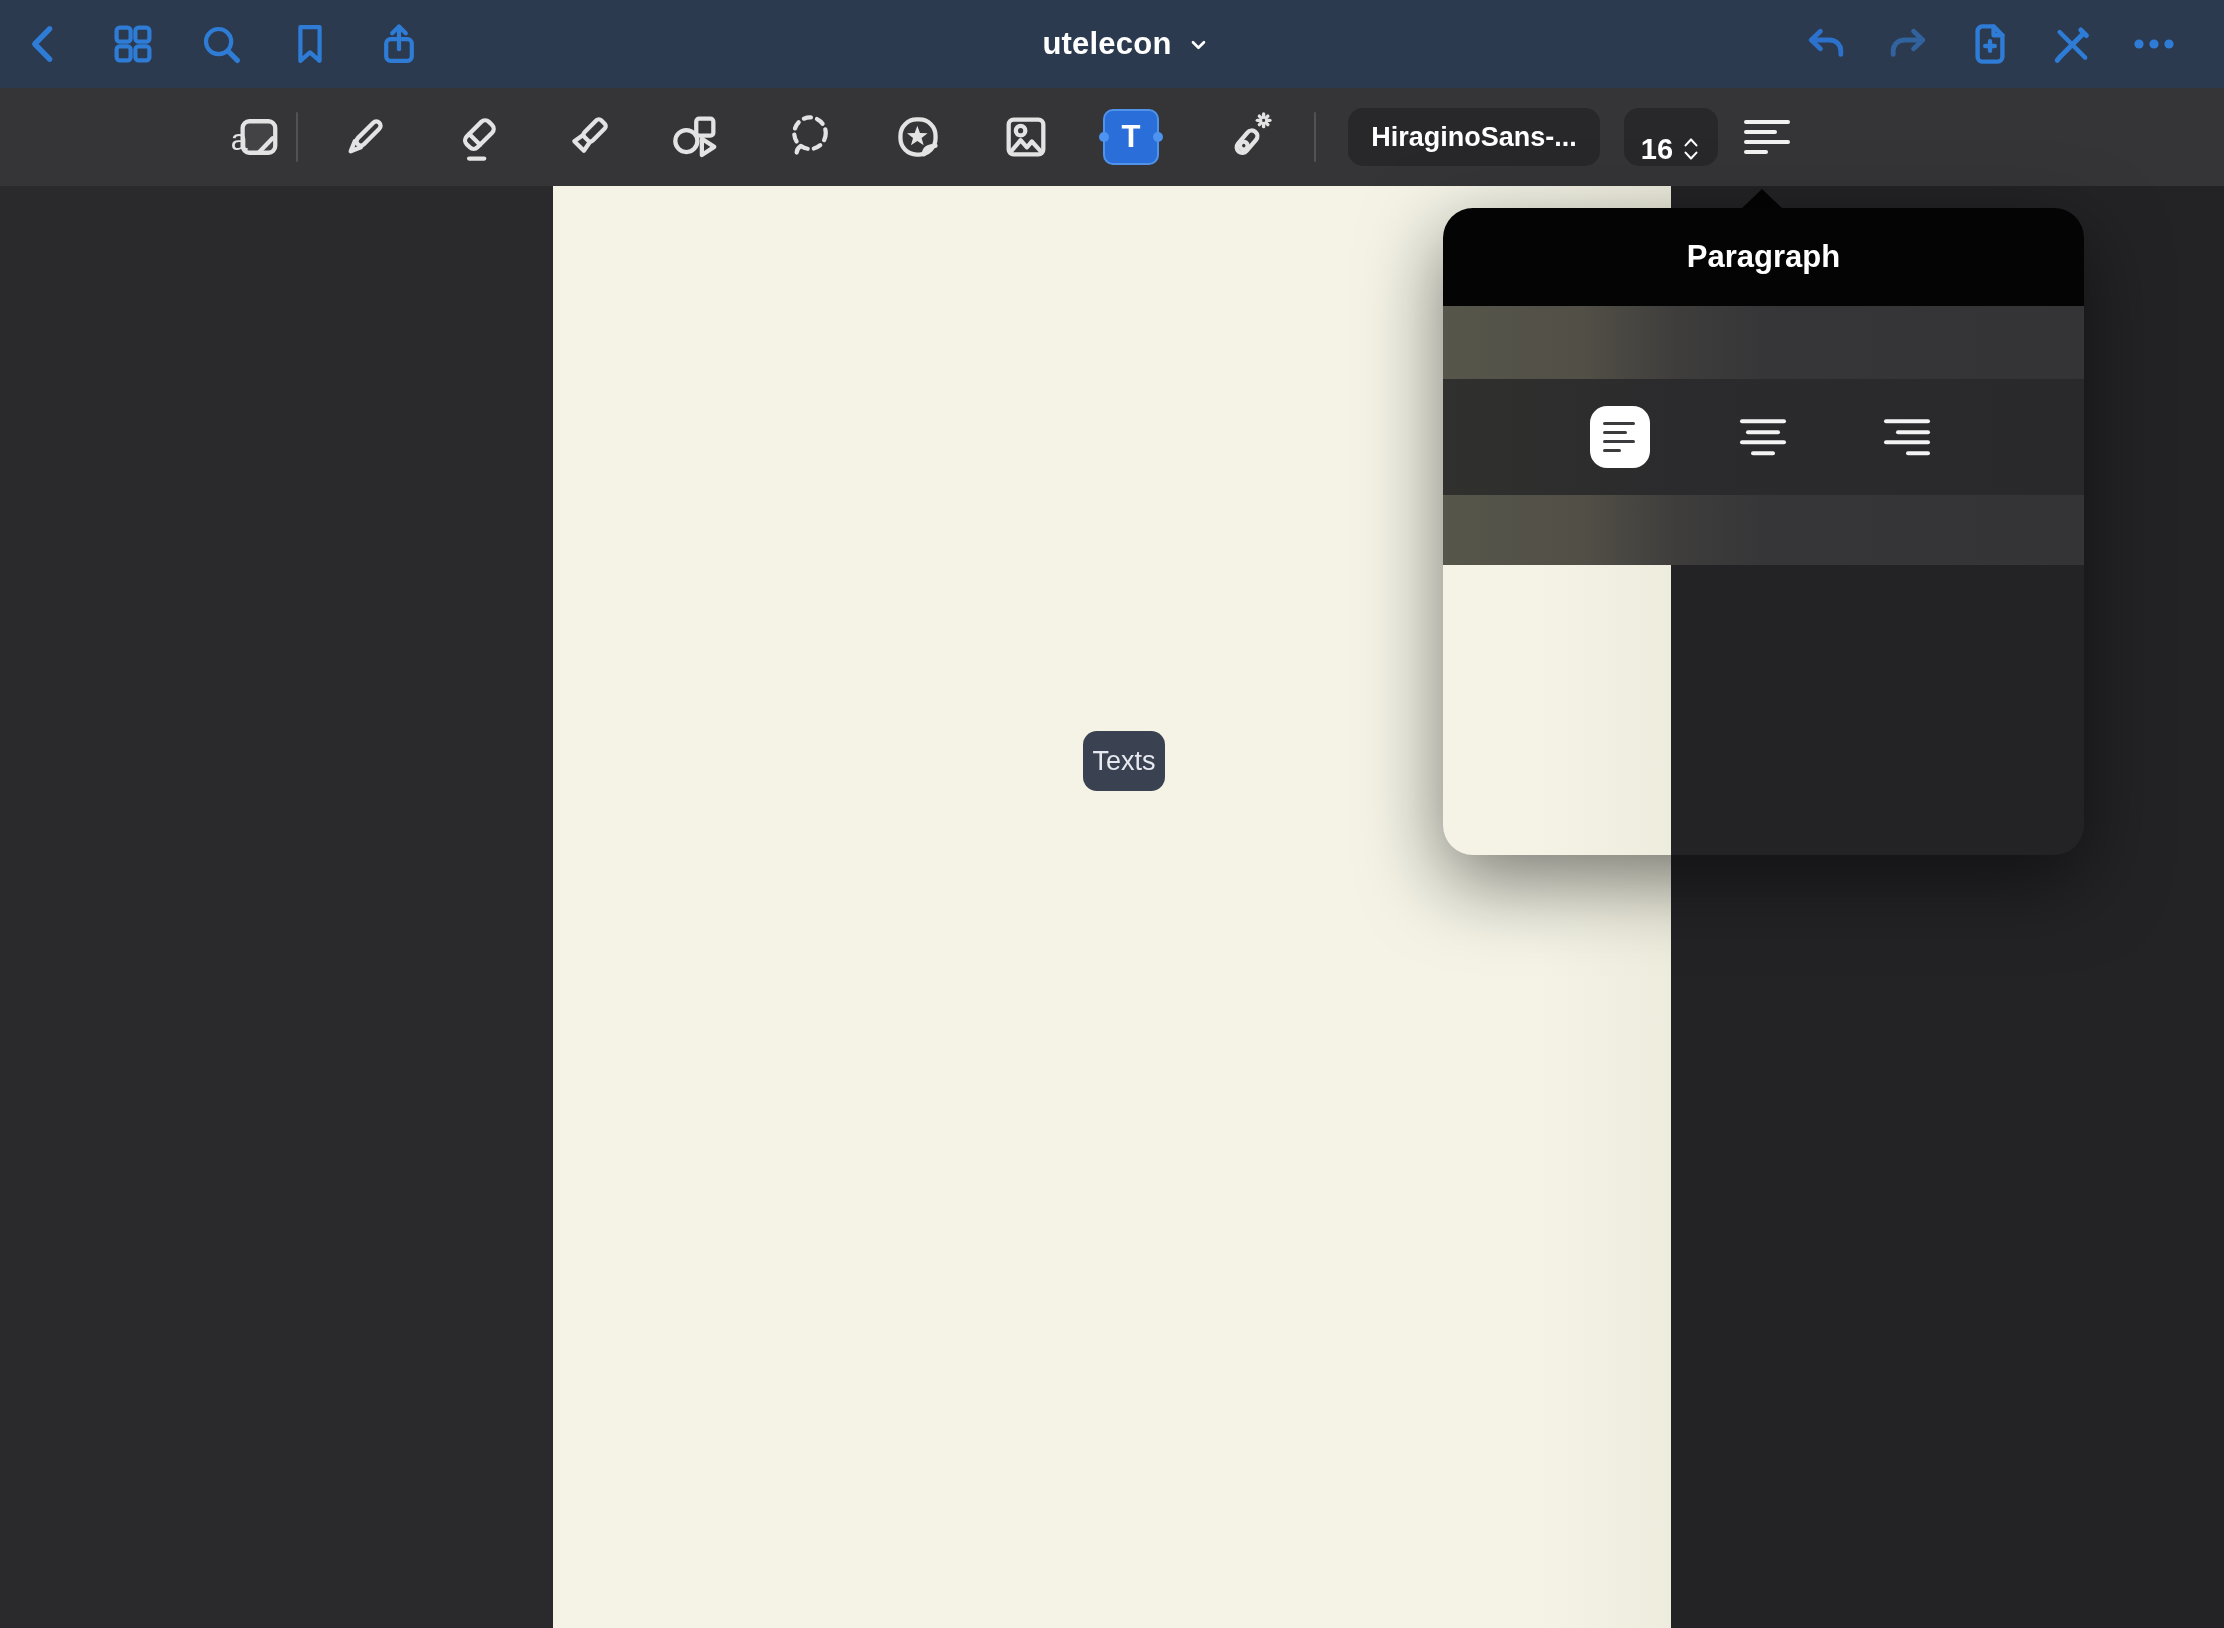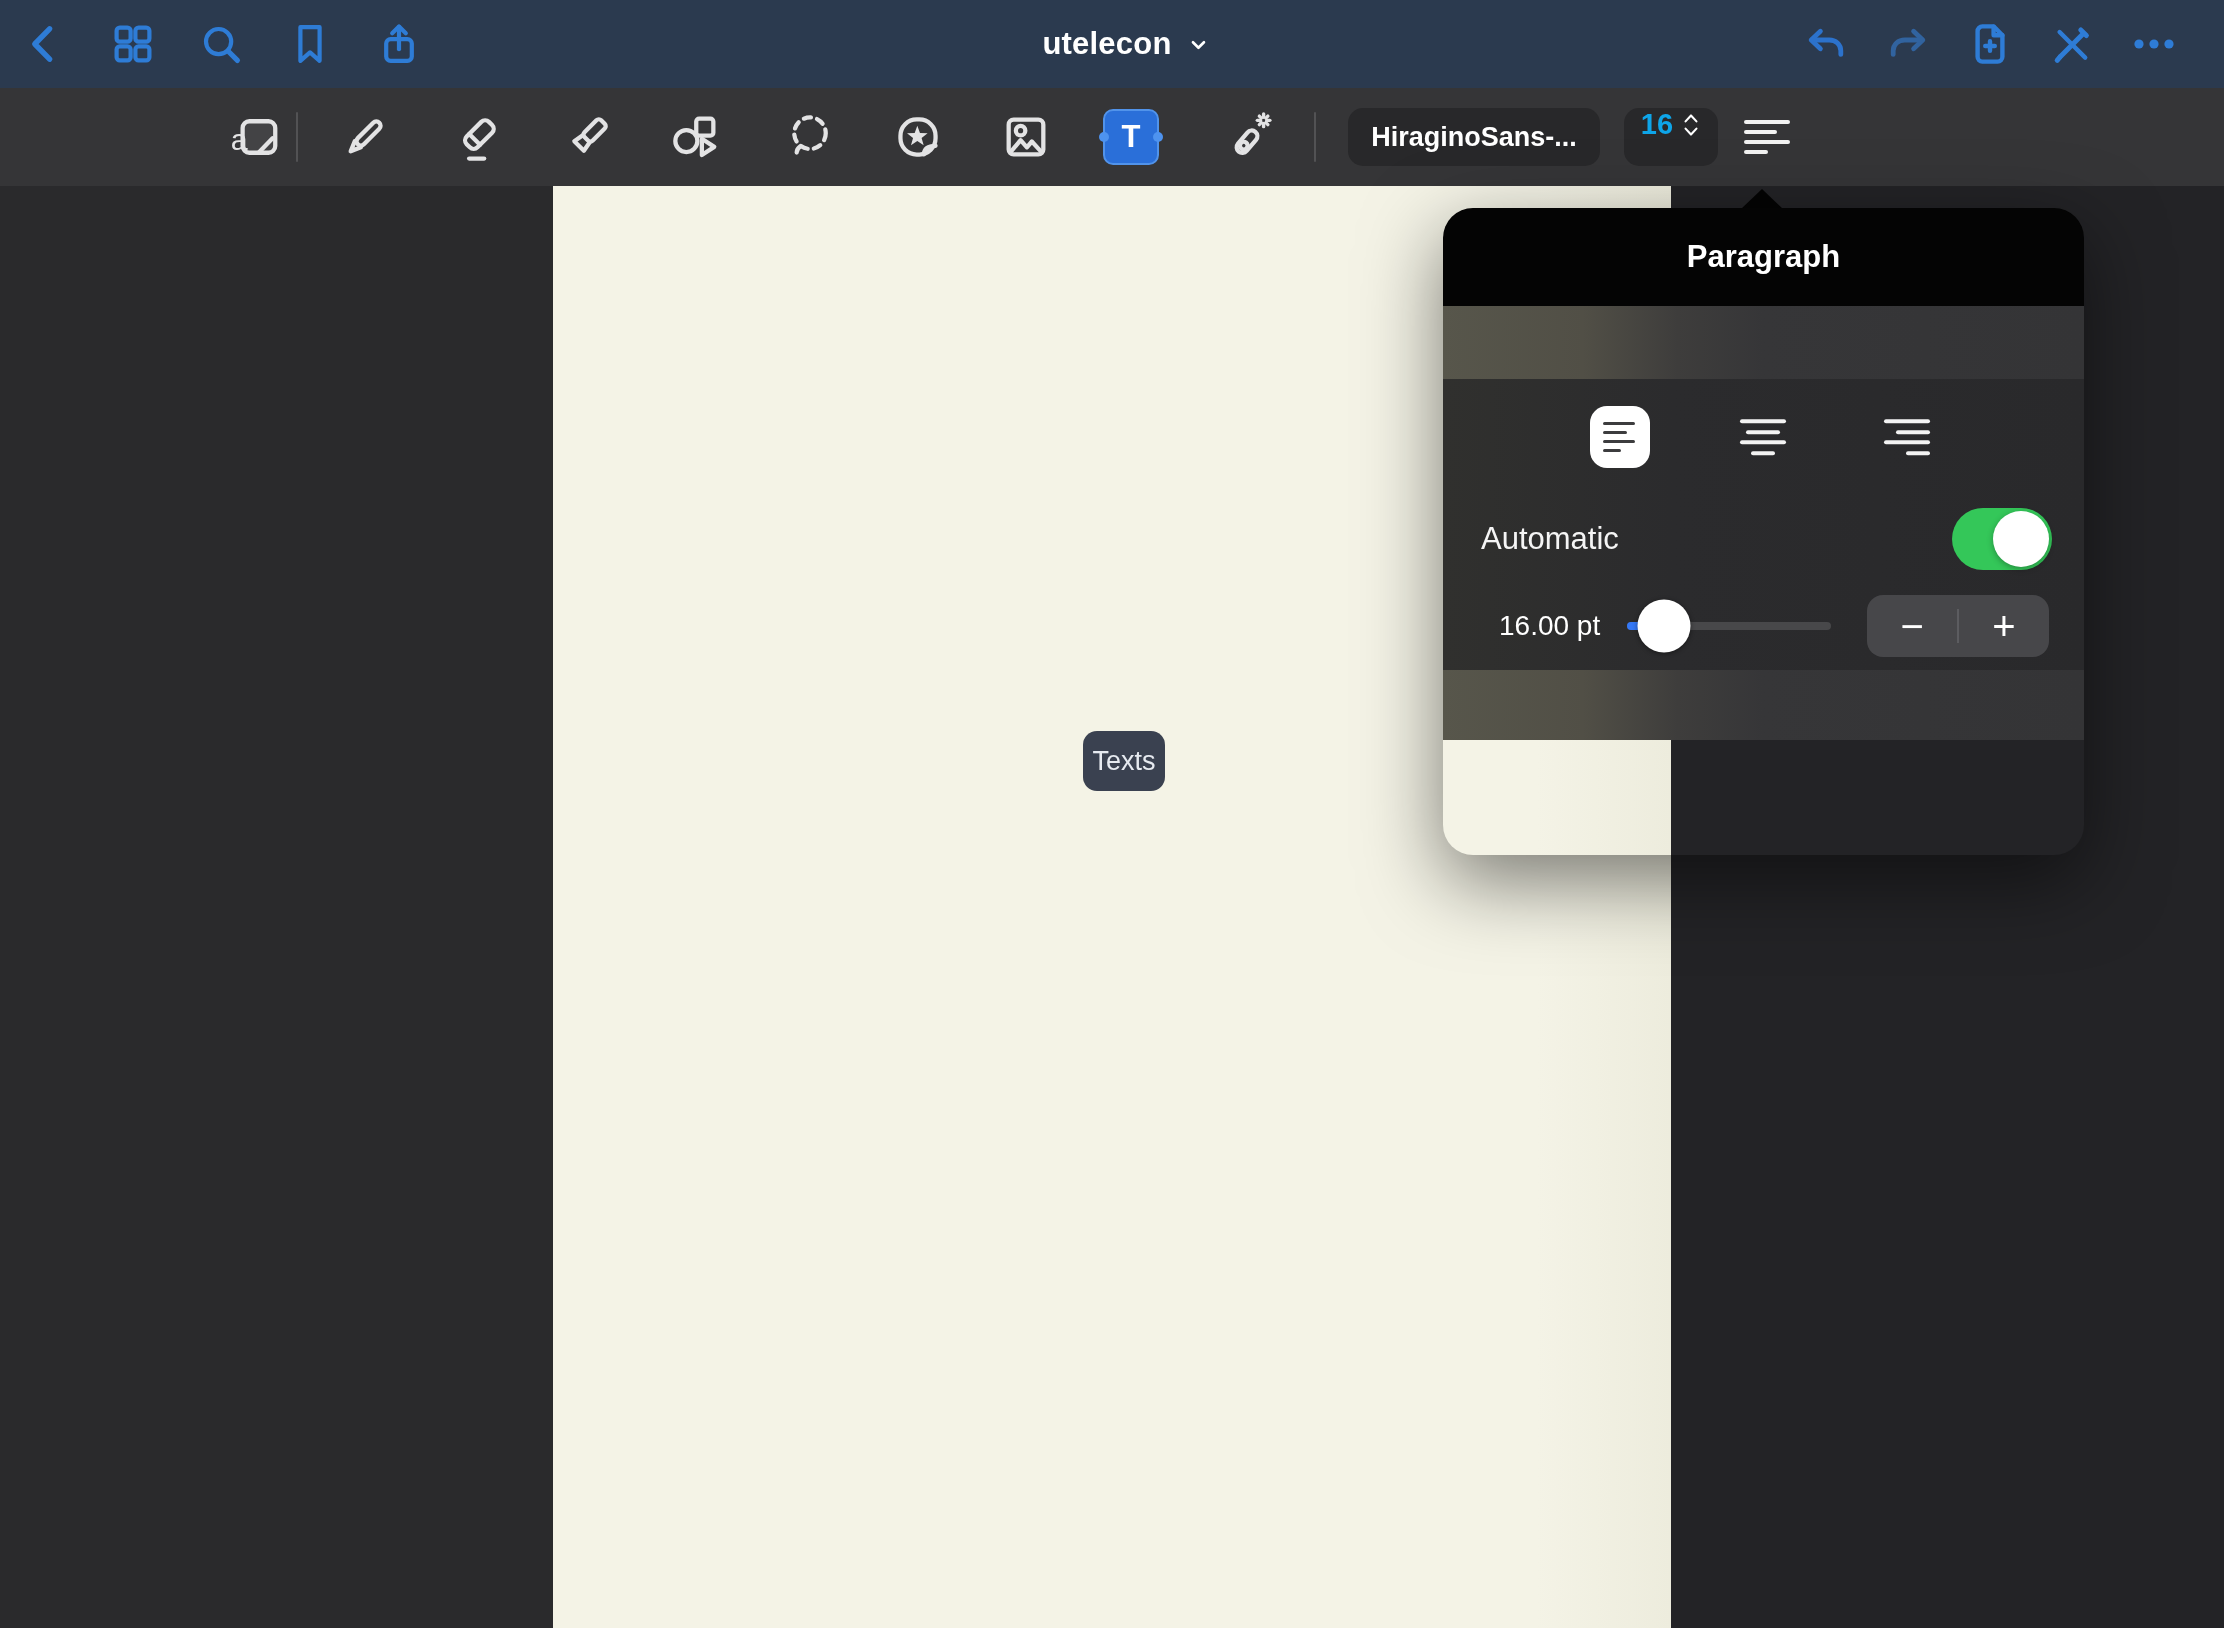--- a/index.html
+++ b/index.html
@@ -21,21 +21,21 @@
   .tool svg{width:54px;height:54px;stroke:#e3e3e4;fill:none;stroke-width:1.9;stroke-linecap:round;stroke-linejoin:round;}
   .tb-divider{position:absolute;top:24px;width:2px;height:50px;background:#525254;border-radius:1px;}
   .text-tool{position:absolute;left:1103px;top:21px;width:56px;height:56px;border-radius:10px;
              background:#2a6fd9;border:2px solid #5193ea;box-sizing:border-box;cursor:pointer;
              display:flex;align-items:center;justify-content:center;}
   .text-tool .tletter{color:#fff;font-size:31px;font-weight:700;}
   .text-tool .handle{position:absolute;top:50%;width:10px;height:10px;border-radius:50%;background:#4e93ef;transform:translateY(-50%);}
   .font-btn{position:absolute;left:1348px;top:20px;width:252px;height:58px;border-radius:15px;background:#28282a;
             color:#fff;font-size:27px;font-weight:700;display:flex;align-items:center;justify-content:center;cursor:pointer;}
   .size-btn{position:absolute;left:1624px;top:20px;width:94px;height:58px;border-radius:15px;background:#28282a;
-            color:#0ea5e9;display:flex;align-items:flex-start;justify-content:center;gap:8px;cursor:pointer;}
+            color:#ffffff;display:flex;align-items:flex-end;justify-content:center;gap:8px;cursor:pointer;}
   .size-btn .val{font-size:29px;font-weight:600;}
   .size-btn svg{width:20px;height:34px;stroke:#fff;fill:none;stroke-width:2.3;stroke-linecap:round;stroke-linejoin:round;}
   .align-btn{position:absolute;left:1744px;top:26px;width:46px;height:46px;display:flex;flex-direction:column;justify-content:center;gap:6px;cursor:pointer;}
   .align-btn i{display:block;height:4px;border-radius:2px;background:#f2f2f2;}
   .swatch{position:absolute;left:1806px;top:105px;width:64px;height:64px;border-radius:50%;background:#3e3e41;cursor:pointer;}
   .swatch-inner{position:absolute;left:9px;top:9px;width:46px;height:46px;border-radius:50%;background:#f2f0e9;
                 display:flex;align-items:center;justify-content:center;}
   .swatch-inner svg{width:16px;height:16px;stroke:#90908a;fill:none;stroke-width:2;stroke-linecap:round;stroke-linejoin:round;margin-top:4px;}
   .swatch2{position:absolute;left:1896px;top:118px;width:52px;height:54px;border-radius:12px;background:#2b3342;cursor:pointer;}
   .tstyle{position:absolute;left:1978px;top:114px;width:56px;height:52px;cursor:pointer;}
@@ -306,31 +306,15 @@
     </div>
     <div class="p-align plain" style="left:464px;align-items:flex-end">
       <i style="width:46px"></i>
         <i style="width:34px"></i>
         <i style="width:46px"></i>
         <i style="width:24px"></i>
     </div>
   </div>
 
 
-  <div class="rows">
-    <div class="auto-label">Automatic</div>
-    <div class="toggle">
-      <div class="knob"></div>
-    </div>
-    <div class="pt-label">16.00 pt</div>
-    <div class="slider">
-      <div class="fill"></div>
-      <div class="thumb"></div>
-    </div>
-    <div class="mp">
-      <div class="half">−</div>
-      <div class="div"></div>
-      <div class="half">+</div>
-    </div>
-  </div>
 
   <div class="band pop-footer"></div>
 </div>
 
 </body></html>

